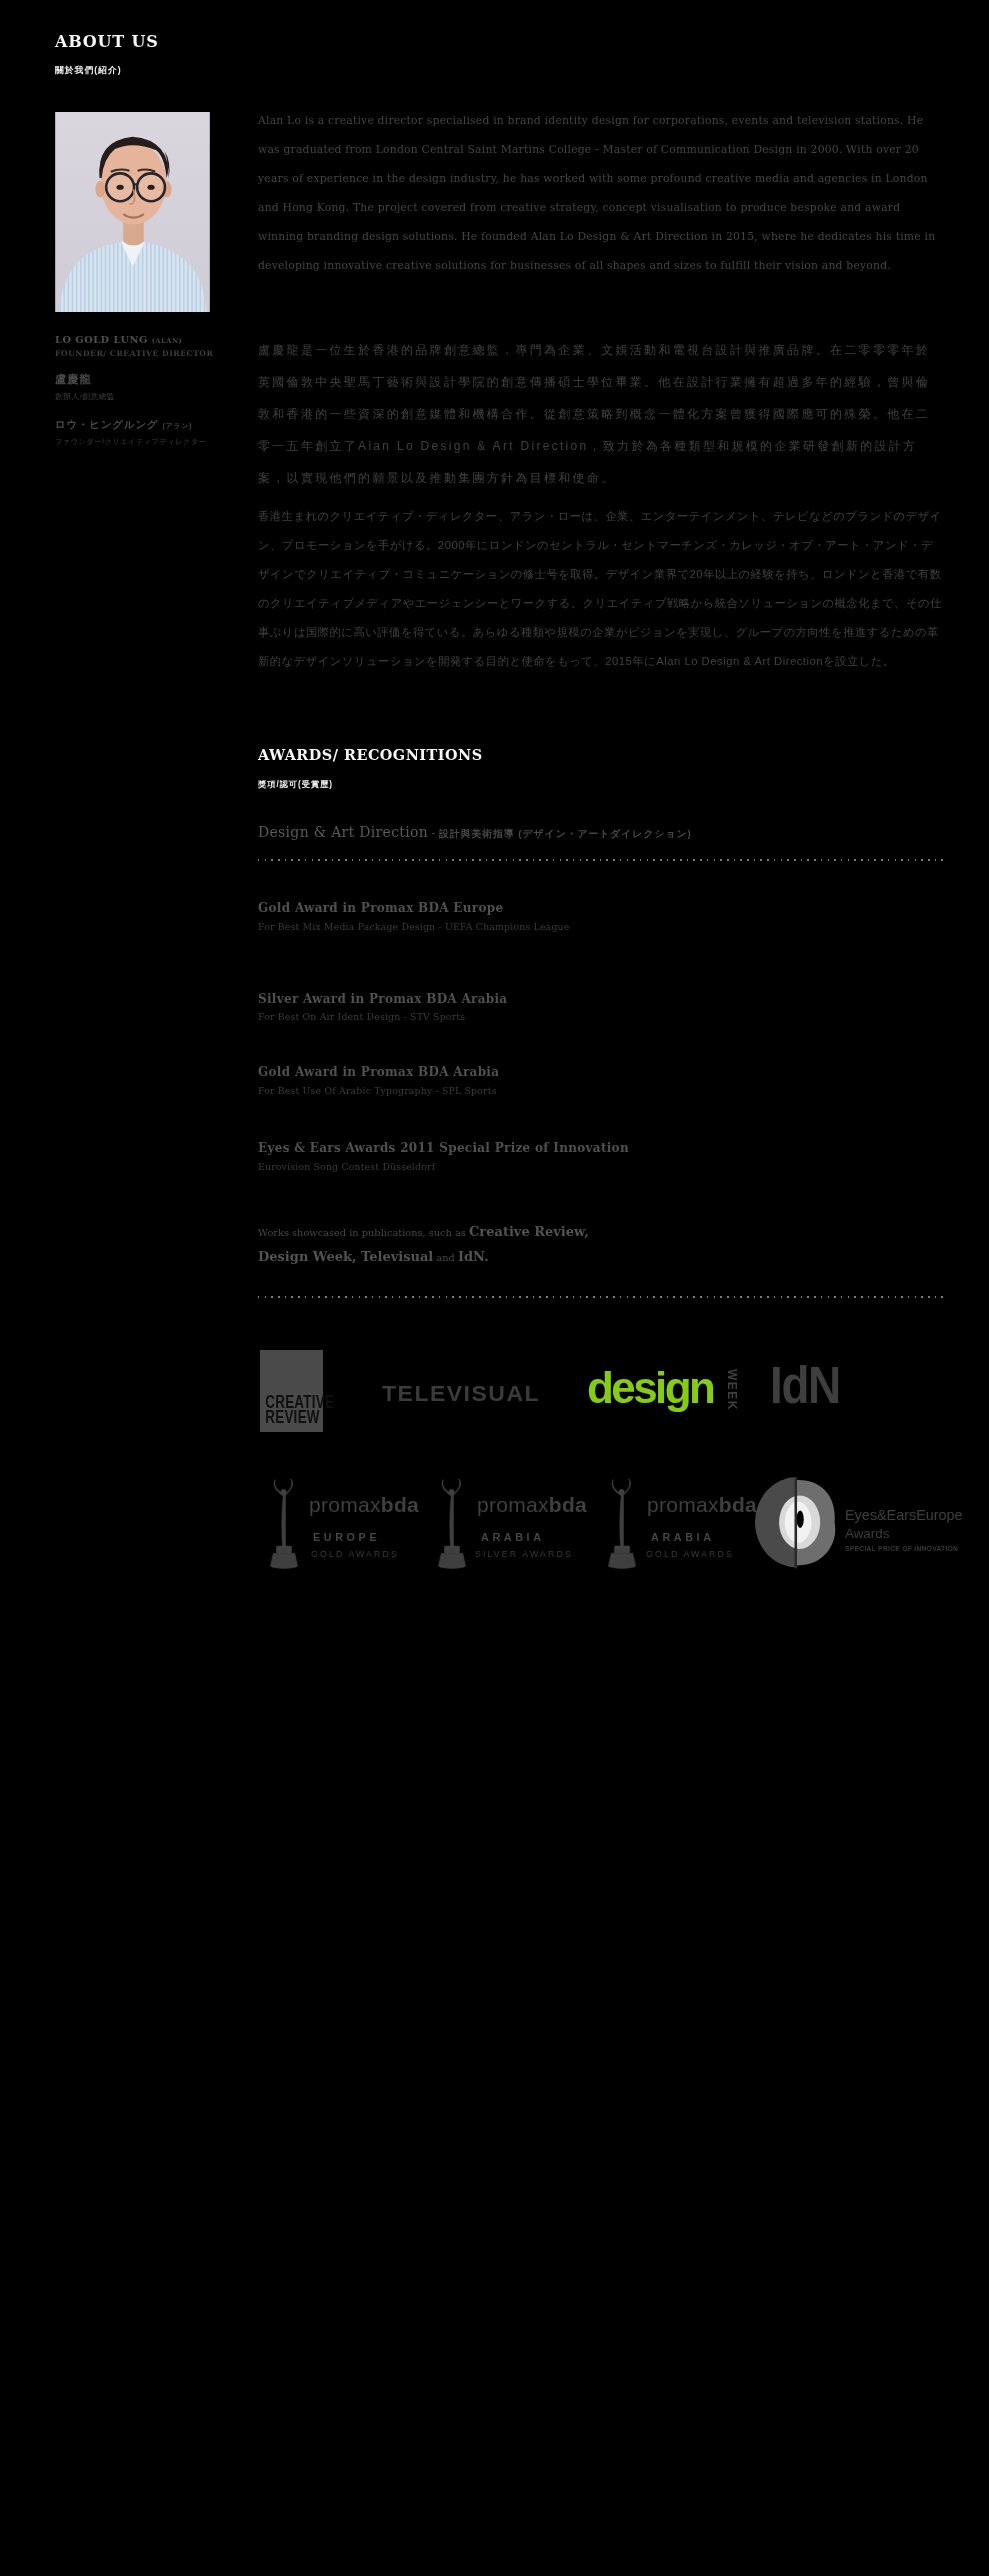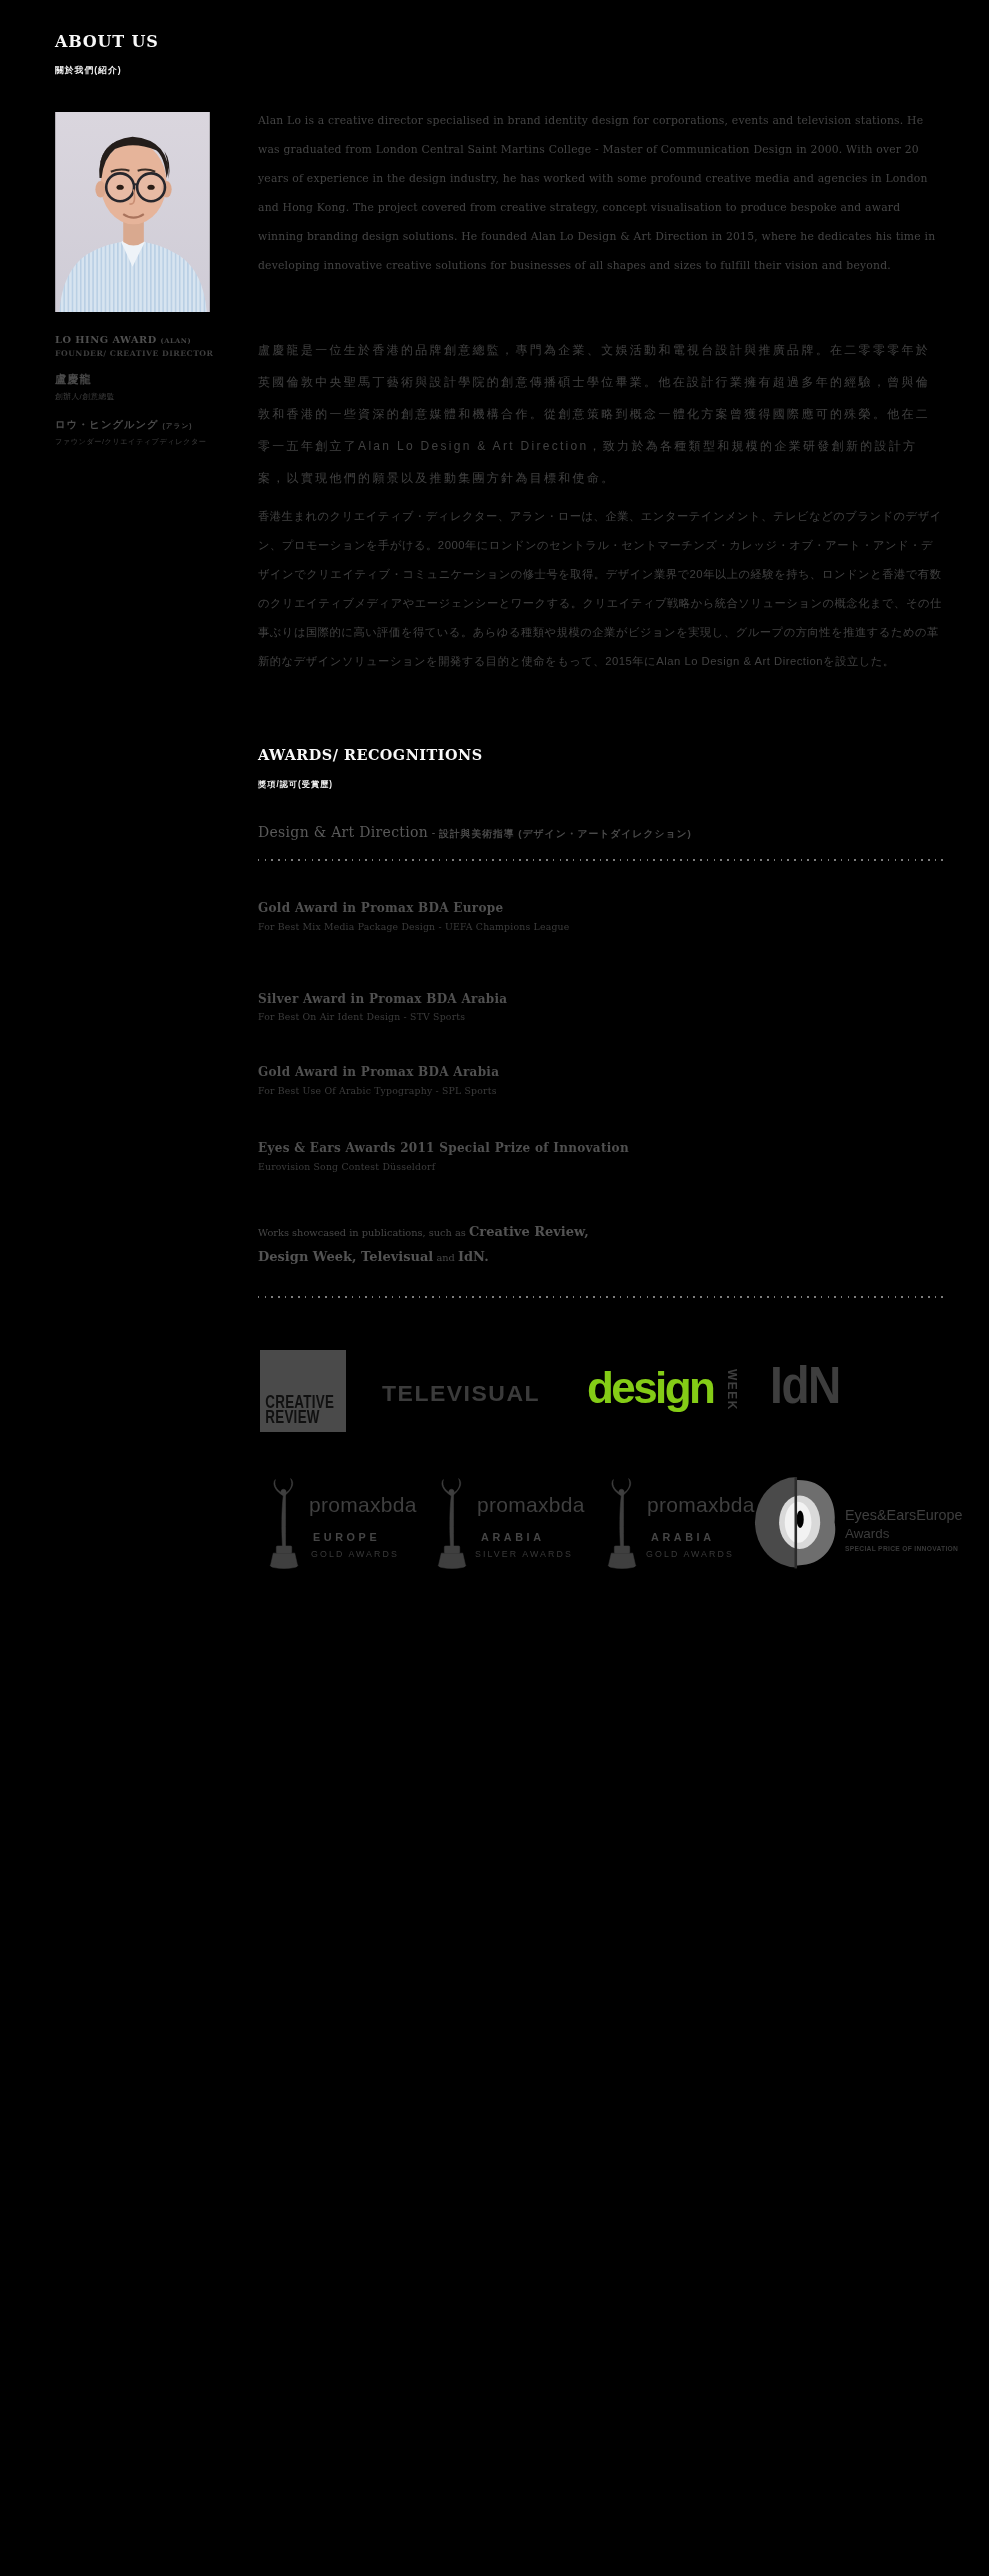--- a/index.html
+++ b/index.html
@@ -35,38 +35,38 @@
              font-family:"Liberation Sans",sans-serif;}
   .dotline{width:686px;height:1.5px;
            background:repeating-linear-gradient(90deg,#7d7d7d 0 1.5px,transparent 1.5px 6.7px);}
   .aw-title{color:#505050;font-size:12px;font-weight:bold;letter-spacing:0.3px;}
   .aw-detail{color:#3c3c3c;font-size:9.3px;letter-spacing:0.2px;}
   .pub{width:567px;line-height:23px;}
   .pub .sm{color:#474747;font-size:9.8px;}
   .pub .lg{color:#535353;font-size:13px;font-weight:bold;}
 
   
-  .cr-box{width:86px;height:82px;background:#4a4a4a;display:flex;flex-direction:column;
+  .cr-box{width:63px;height:82px;background:#4a4a4a;display:flex;flex-direction:column;
           justify-content:flex-end;padding:0 0 4.1px 5.2px;box-sizing:border-box;}
   .cr-line{font-family:"Liberation Sans",sans-serif;font-weight:bold;font-size:13.4px;
            color:#101010;letter-spacing:0.3px;transform:scaleY(1.35);transform-origin:bottom left;
            line-height:15.5px;}
   .tv{font-family:"Liberation Sans",sans-serif;font-weight:bold;font-size:23px;color:#3b3b3b;
       letter-spacing:1.5px;transform:scaleY(0.95);}
   .dw-main{font-family:"Liberation Sans",sans-serif;font-weight:bold;font-size:44px;
            color:#84cc16;letter-spacing:-2.6px;line-height:44px;}
   .dw-vert{font-family:"Liberation Sans",sans-serif;font-weight:bold;font-size:12px;
            color:#3e3e3e;letter-spacing:1.5px;writing-mode:vertical-rl;text-orientation:sideways;}
   .idn{font-family:"Liberation Sans",sans-serif;font-weight:bold;font-size:50px;color:#3e3e3e;
        transform:scale(0.92,1.05);transform-origin:top left;letter-spacing:-1.5px;line-height:50px;}
 
   
   .pm-brand{font-family:"Liberation Sans",sans-serif;font-size:21px;color:#3f3f3f;
             letter-spacing:0.3px;}
-  .pm-brand .bold{font-weight:normal;margin-top:16px;}
+  .pm-brand .bold{font-weight:bold;margin-top:16px;}
   .pm-region{font-family:"Liberation Sans",sans-serif;font-weight:bold;font-size:10.8px;
              color:#454545;letter-spacing:3.6px;}
   .pm-level{font-family:"Liberation Sans",sans-serif;font-size:8.8px;color:#3a3a3a;
             letter-spacing:2.1px;}
   .ee-brand{font-family:"Liberation Sans",sans-serif;font-size:14.4px;color:#3f3f3f;}
   .ee-sub{font-family:"Liberation Sans",sans-serif;font-size:13.4px;color:#3c3c3c;}
   .ee-tag{font-family:"Liberation Sans",sans-serif;font-weight:bold;font-size:6.7px;
           color:#383838;letter-spacing:0.3px;}
 </style>
 </head>
@@ -113,21 +113,21 @@
 
       <ellipse cx="126" cy="146" rx="7" ry="5" fill="#2a1d16"></ellipse>
       <ellipse cx="186" cy="146" rx="7" ry="5" fill="#2a1d16"></ellipse>
 
       <path d="M152 150 q4 18 0 26 q-4 4 -8 2" stroke="#c98f74" stroke-width="3" fill="none"></path>
       <path d="M132 198 q20 14 40 0" stroke="#a9735c" stroke-width="4" fill="none"></path>
     </svg>
   </div>
 
   <div class="abs cap-name-en" style="left:55px;top:334px;">
-    <span>LO HING AWARD</span>
+    <span>LO GOLD LUNG</span>
     <span class="cap-note">(ALAN)</span>
   </div>
   <div class="abs cap-role-en" style="left:55px;top:349px;">FOUNDER/ CREATIVE DIRECTOR</div>
   <div class="abs cap-name-cjk" style="left:55px;top:372px;">盧慶龍</div>
   <div class="abs cap-role-cjk" style="left:55px;top:392px;text-align:center;">創辦人/創意總監</div>
   <div class="abs cap-name-cjk" style="left:55px;top:418px;font-size:10.3px;">
     <span>ロウ・ヒングルング</span>
     <span class="cap-note" style="font-family:'Liberation Sans',sans-serif;">(アラン)</span>
   </div>
   <div class="abs cap-role-cjk" style="left:55px;top:437px;font-size:7.2px;">ファウンダー/クリエイティブディレクター</div>

